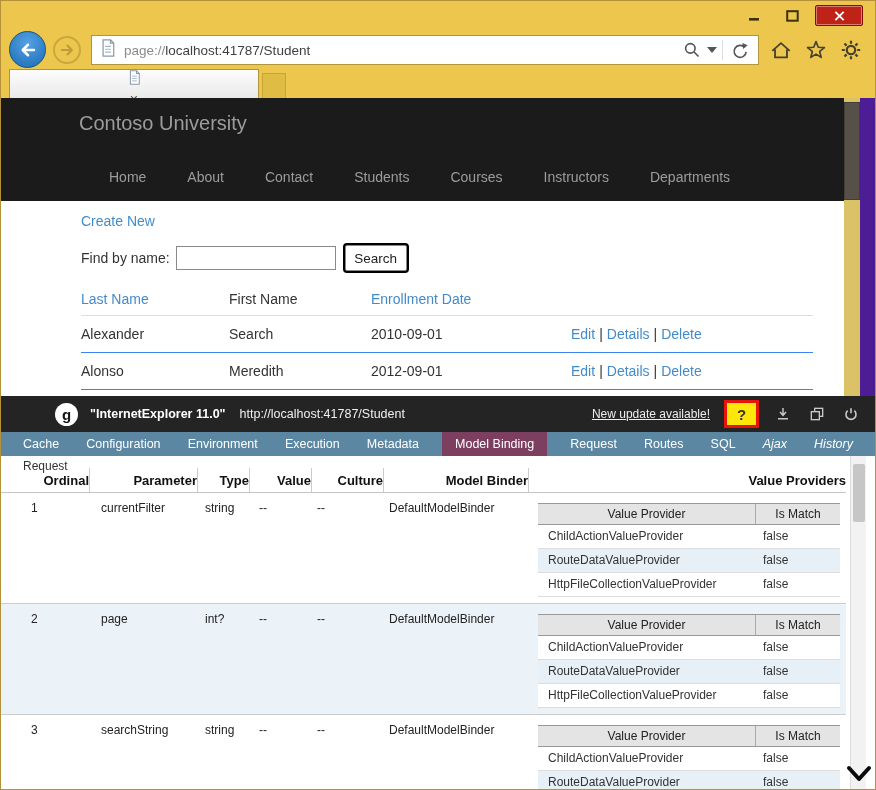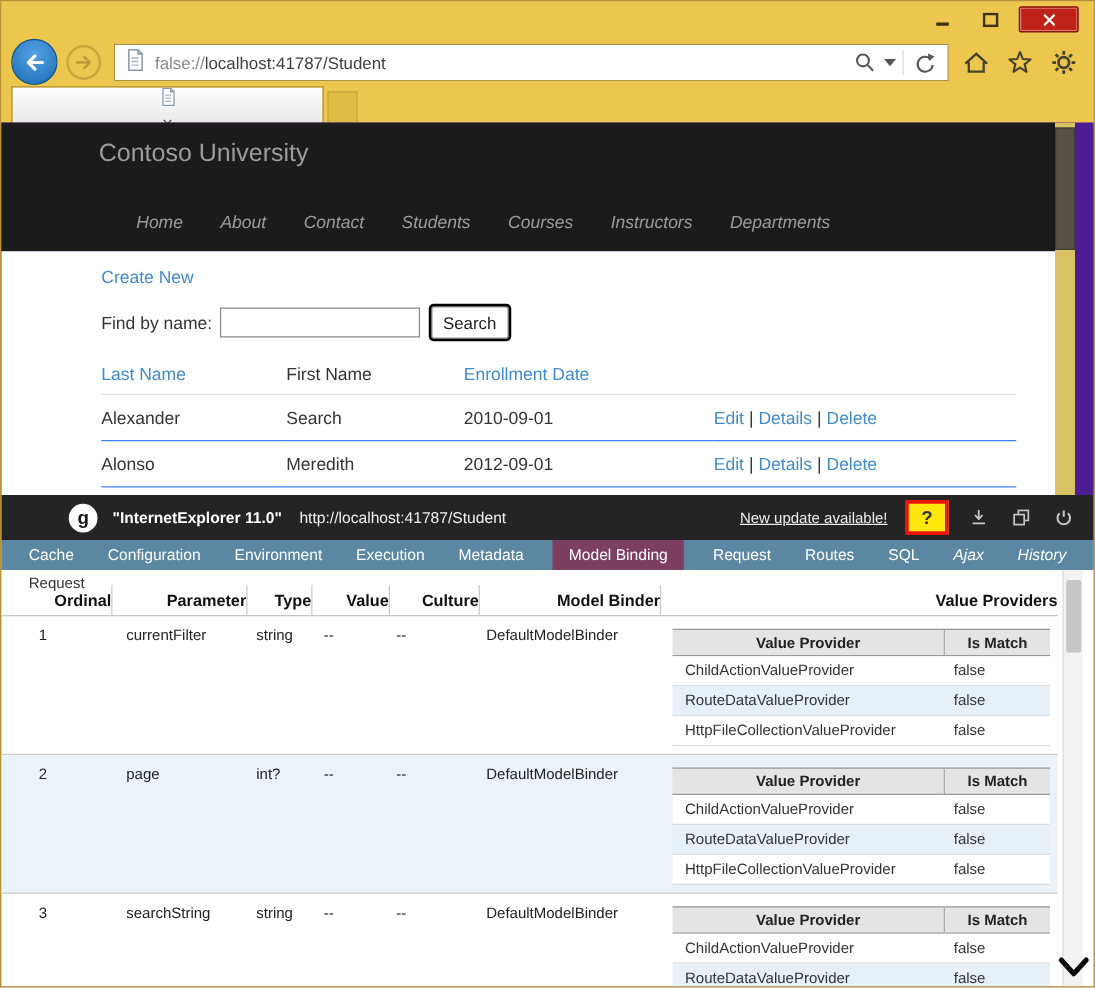--- a/index.html
+++ b/index.html
@@ -36,21 +36,21 @@
          border:1px solid #b1953c; border-bottom:none; display:flex; align-items:center; padding:0 8px; cursor:pointer;flex-direction:column; }
   .tab-title { flex:1; font-size:12.5px; color:#333; white-space:nowrap; overflow:hidden; margin-left:6px; }
   .tab-close { color:#555; font-size:15px; line-height:1; padding:2px 4px; cursor:pointer; }
   .newtab { width:24px; height:25px; margin-left:3px; background:#dfbd45; border:1px solid #c7a53d; border-bottom:none; cursor:pointer; }
 
   
   .viewport { position:absolute; top:97px; left:0; right:0; bottom:0; background:#4c1d95; overflow:hidden; }
 
   .site-header { position:absolute; top:0; left:0; width:845px; height:103px; background:#1b1b1b; }
   .brand { position:absolute; left:78px; top:14px; font-size:20px; color:#9c9c9c; cursor:pointer; }
-  .site-nav { position:absolute; left:108px; bottom:16px; display:flex; gap:30px;font-style:italic; }
+  .site-nav { position:absolute; left:108px; bottom:16px; display:flex; gap:41px; }
   .site-nav a { font-size:14px; color:#9c9c9c; text-decoration:none; cursor:pointer; }
 
   .content { position:absolute; top:103px; left:0; width:845px; height:195px; background:#fff; }
   a.link { color:#428bca; text-decoration:none; cursor:pointer; }
   .create-new { position:absolute; left:80px; top:12px; font-size:14px; }
   .find-row { position:absolute; left:80px; top:44px; display:flex; align-items:center; }
   .find-label { font-size:14px; color:#333; }
   .find-input { margin-left:6px; width:160px; height:24px; border:1px solid #8a8a8a; font-size:13px; padding:0 4px; outline:none; }
   .search-btn { margin-left:9px; width:62px; height:26px; background:#fff; border:1px solid #8a8a8a;
                 box-shadow:0 0 0 2px #000; border-radius:2px; font-size:13.5px; color:#222; cursor:pointer; font-family:inherit; }
@@ -89,21 +89,21 @@
   .mb-head > div { text-align:right; padding:5px 0 4px; border-left:1px solid #ccc; }
   .mb-head > div:first-child { border-left:none; }
   .mb-row { border-bottom:1px solid #ccc; font-size:12px; color:#222; }
   .mb-row.alt { background:#ebf2f8; }
   .mb-row > div { padding-top:8px; }
   .c-ordinal { padding-left:30px; } .c-param { padding-left:12px; } .c-type { padding-left:8px; }
   .c-value { padding-left:10px; } .c-culture { padding-left:6px; } .c-binder { padding-left:6px; }
 
   .vp-table { margin:2px 6px 6px 10px; }
   .vp-head { display:grid; grid-template-columns:1fr 85px; background:#e4e4e4; border-top:1px solid #999;
-             border-bottom:1px solid #999; font-weight:bold; font-size:12px; height:22px; line-height:20px; text-align:center; }
+             border-bottom:1px solid #999; font-weight:normal; font-size:12px; height:22px; line-height:20px; text-align:center; }
   .vp-head .vp-h2 { border-left:1px solid #aaa; }
   .vp-row { display:grid; grid-template-columns:1fr 85px; height:24px; line-height:23px;
             border-bottom:1px solid #ddd; background:#fff; font-size:12px; color:#333; }
   .vp-row.alt { background:#e7eff7; }
   .vp-name { padding-left:10px; } .vp-match { padding-left:8px; }
 
   .g-scrollbar { position:absolute; top:0; right:9px; width:16px; height:335px; background:#f2f2f2; border-left:1px solid #ddd; }
   .g-thumb { position:absolute; top:8px; left:2px; width:12px; height:58px; background:#c6c6c6; border-radius:2px; }
   .g-chevron { position:absolute; bottom:6px; left:-6px; width:28px; height:22px; display:flex; align-items:center; justify-content:center; cursor:pointer; }
 </style>
@@ -144,21 +144,21 @@
         </svg>
     </div>
     <div class="addressbar">
       <span>
         <svg width="16" height="18" viewBox="0 0 18 22">
             <path d="M3 1 h9 l4 4 v16 h-13 z" fill="#fff" stroke="#8a99a8" stroke-width="1.5"></path>
             <path d="M12 1 v4 h4" fill="none" stroke="#8a99a8" stroke-width="1.5"></path>
             <path d="M5.5 9 h7 M5.5 12.5 h7 M5.5 16 h7" stroke="#9fb6c8" stroke-width="1.4"></path>
           </svg>
       </span>
-      <span class="url"><span class="scheme">false://</span><span class="rest">localhost:41787/Student</span></span>
+      <span class="url"><span class="scheme">page://</span><span class="rest">localhost:41787/Student</span></span>
       <span class="ab-icon">
         <svg width="18" height="18" viewBox="0 0 22 22">
             <circle cx="9" cy="9" r="5.8" fill="none" stroke="#555" stroke-width="2"></circle>
             <path d="M13.5 13.5 L19 19" stroke="#555" stroke-width="2"></path>
           </svg>
       </span>
       <span class="ab-icon ab-caret">
         <svg width="10" height="6" viewBox="0 0 10 6">
             <polygon points="0,0 10,0 5,6" fill="#555"></polygon>
           </svg>

